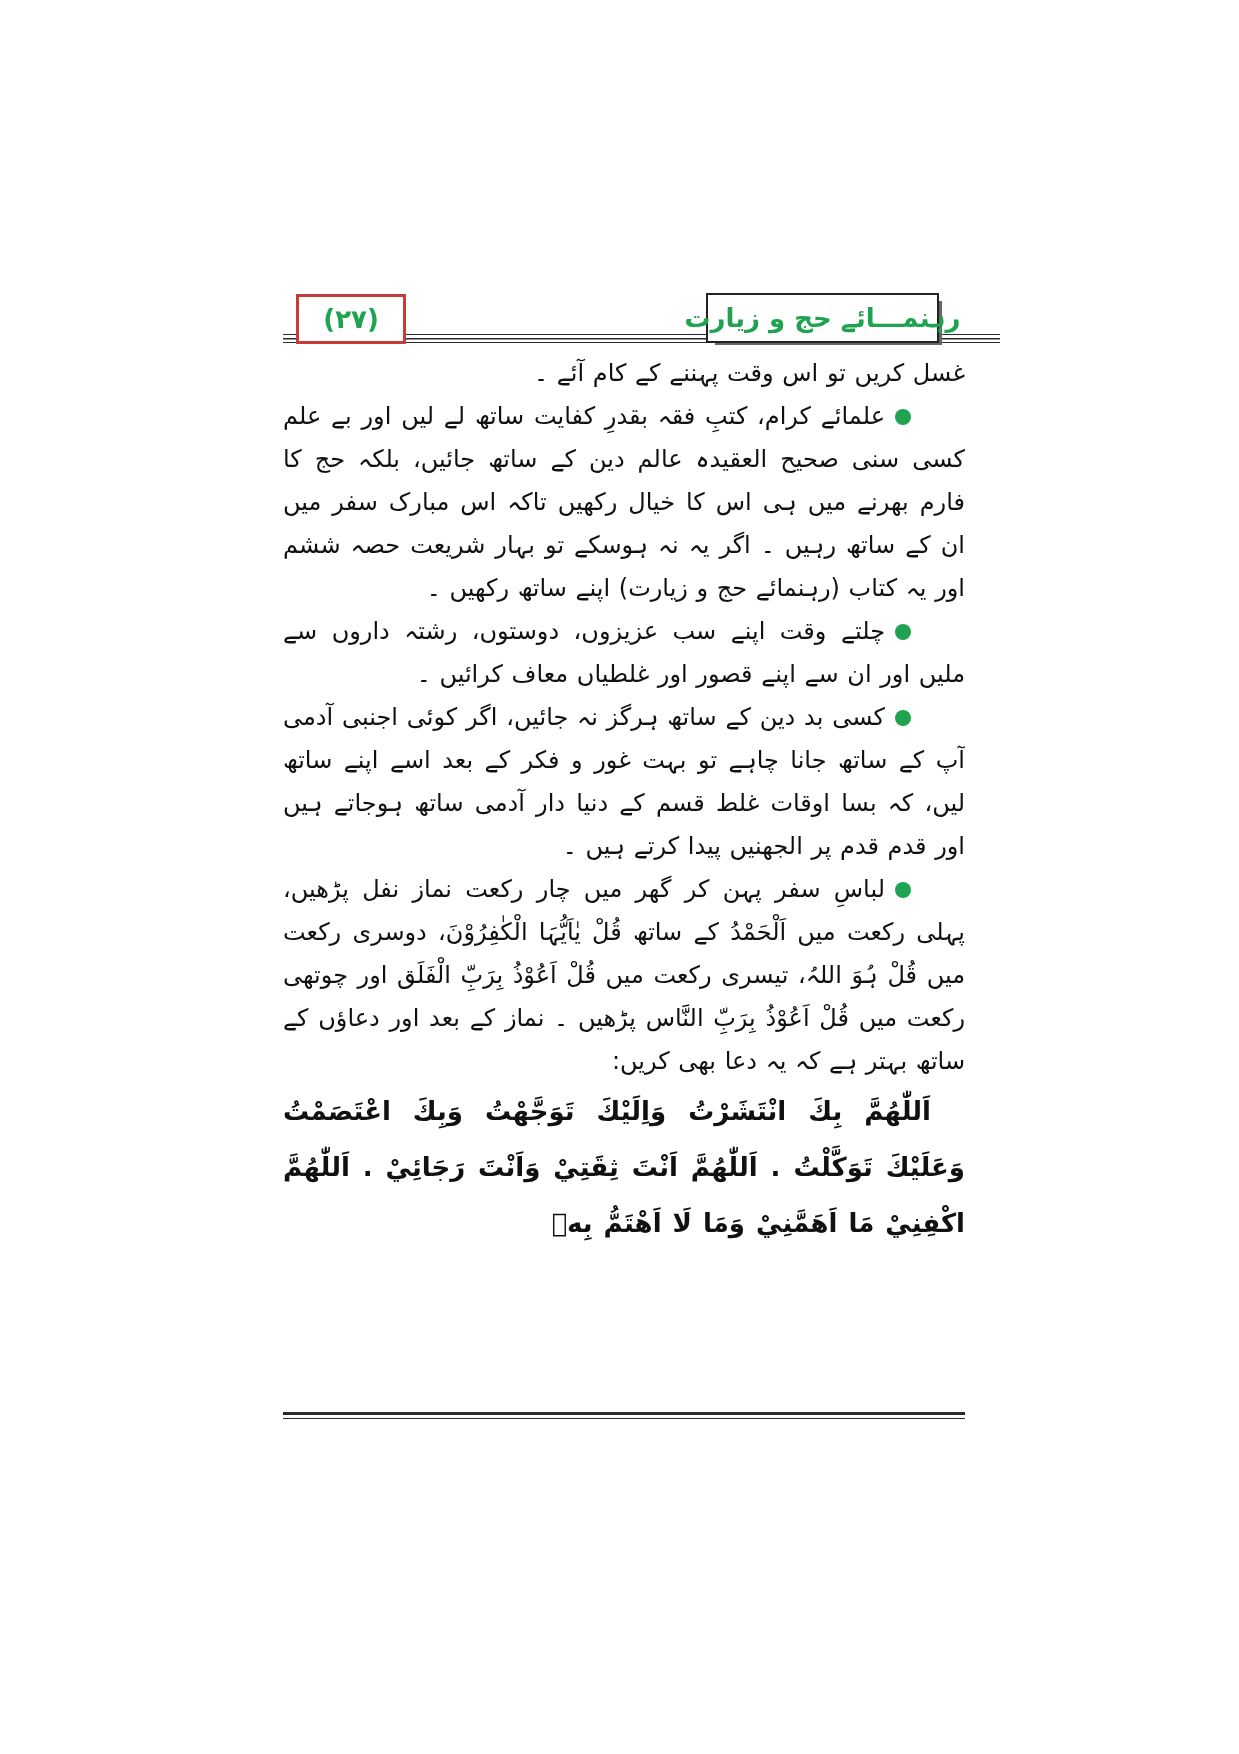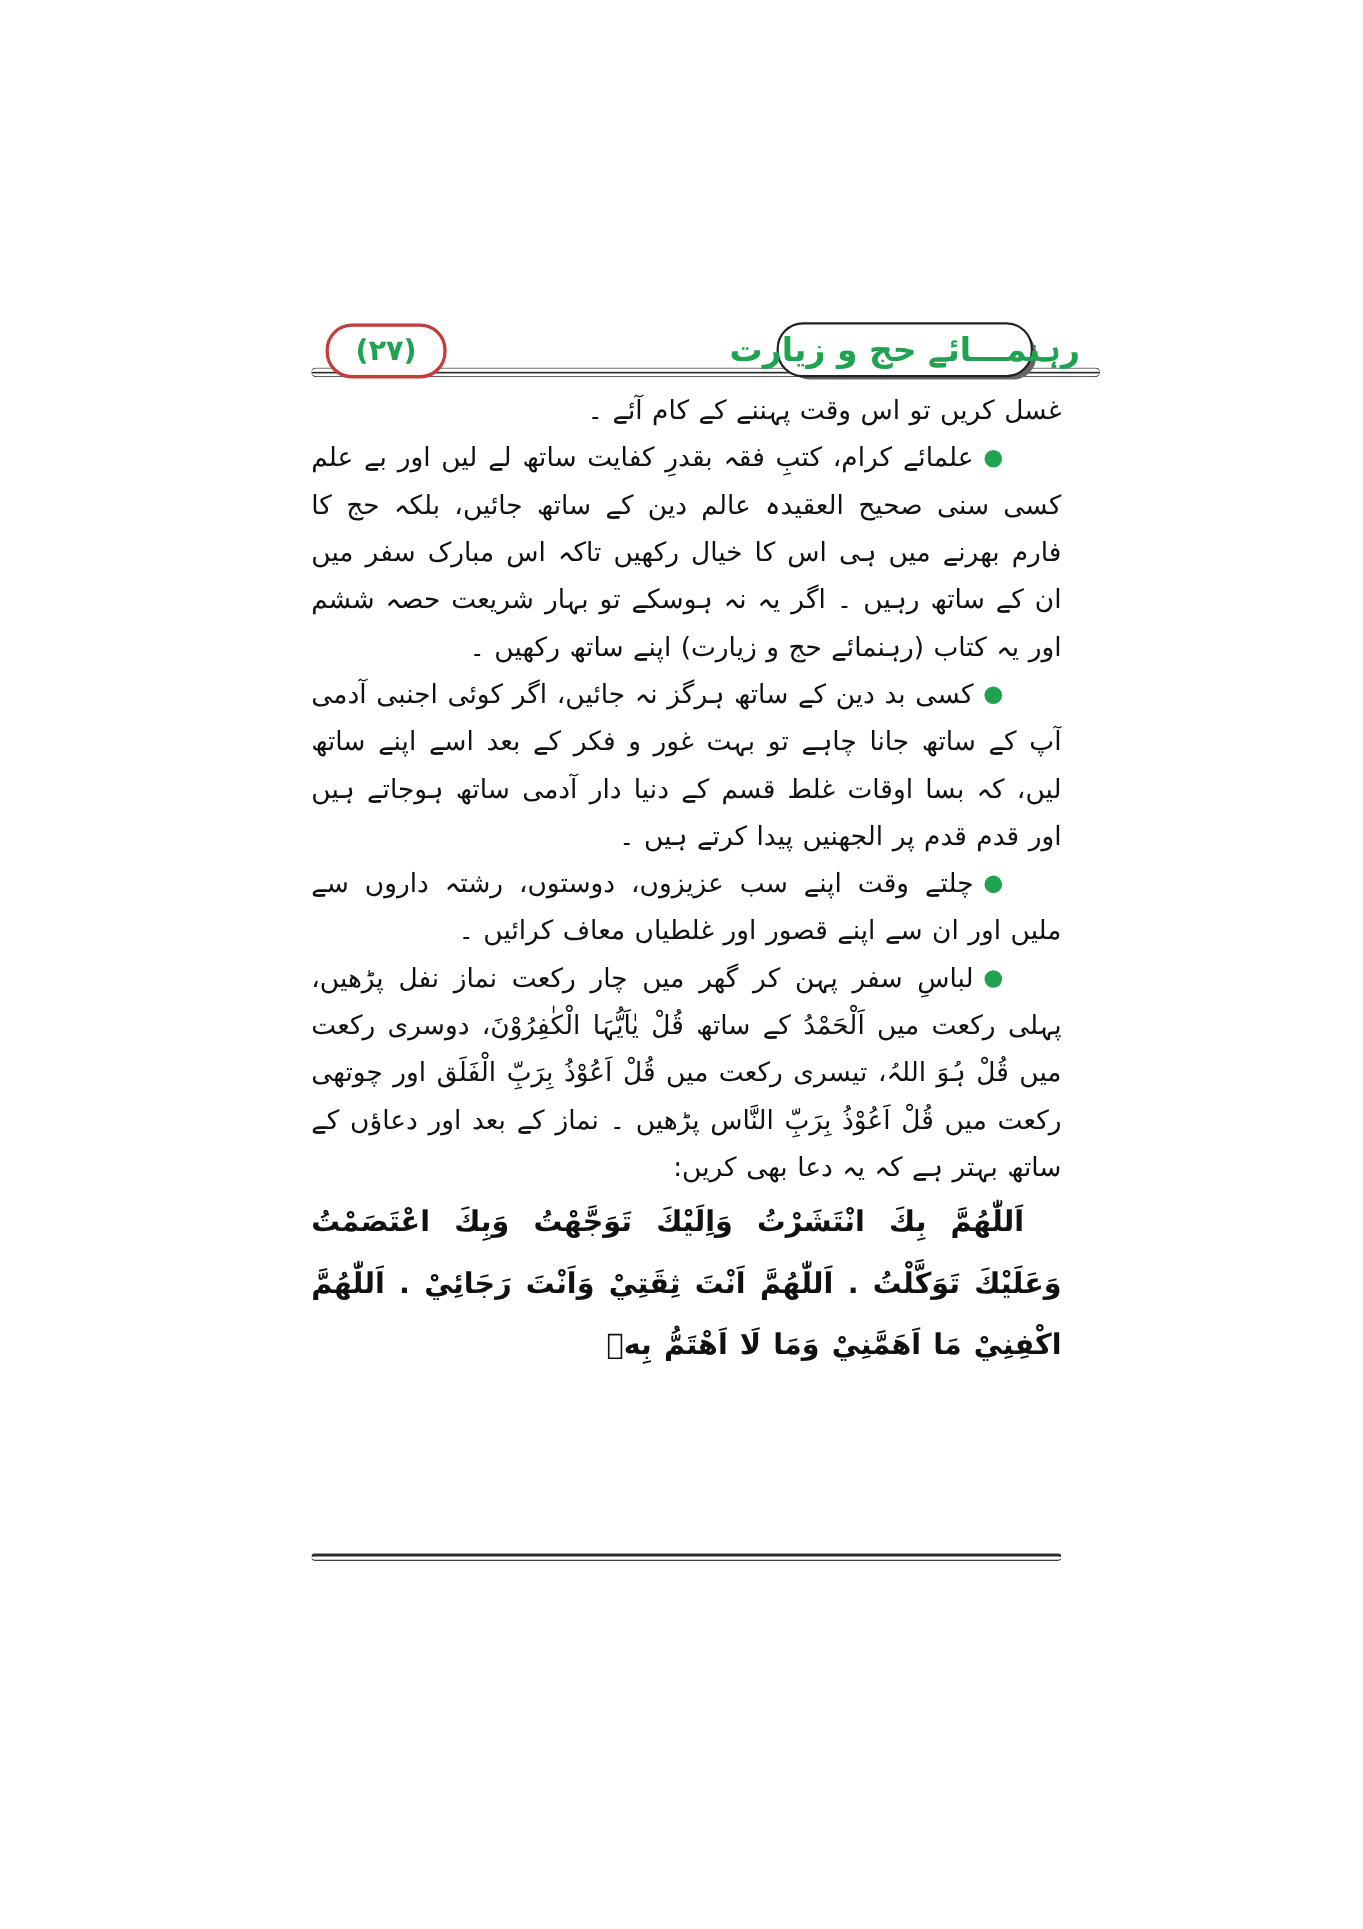--- a/index.html
+++ b/index.html
@@ -1,21 +1,21 @@
 <!DOCTYPE html>
 <html lang="ur" dir="rtl" style="--green: #1fa351; --red: #c43c3c; --ink: #111111;"><head>
 <meta charset="utf-8">
 <style>
   :root{
     --green:#1fa351;
     --red:#c43c3c;
     --ink:#111111;
     --rule:#2a2a2a;
   }
-  *{box-sizing:border-box;border-radius:24px;}
+  *{box-sizing:border-box;}
   html,body{margin:0;padding:0;}
   body{
     width:1239px;height:1754px;
     background:#ffffff;
     font-family:"DejaVu Sans",sans-serif;
     color:var(--ink);
   }
   .page{
     position:relative;
     width:1239px;height:1754px;
@@ -41,21 +41,21 @@
     direction:rtl;
   }
   .title-box{
     position:absolute;left:706px;top:293px;width:233px;height:50px;
     background:#fff;border:2.5px solid #222;
     box-shadow:6px 5px 0 -3px #666;
     display:flex;align-items:center;justify-content:center;
     z-index:2;
   }
   .title{
-    color:var(--green);font-size:30px;font-weight:bold;line-height:1.1;
+    color:var(--green);font-size:26px;font-weight:bold;line-height:1.1;
     white-space:nowrap;direction:rtl;
   }
   
   .content{
     position:absolute;left:283px;top:352px;width:682px;height:1054px;
     overflow:hidden;
     direction:rtl;
   }
   .content p{
     margin:0;
@@ -100,21 +100,21 @@
   </div>
 
   <div class="title-box">
     <span class="title">رہنمـــائے حج و زیارت</span>
   </div>
 
   <div class="content" id="content">
 
   <p class="plain"><span class="txt">غسل کریں تو اس وقت پہننے کے کام آئے ۔</span></p>
       <p class="bullet"><span class="dot"></span><span class="txt">علمائے کرام، کتبِ فقہ بقدرِ کفایت ساتھ لے لیں اور بے علم کسی سنی صحیح العقیدہ عالم دین کے ساتھ جائیں، بلکہ حج کا فارم بھرنے میں ہی اس کا خیال رکھیں تاکہ اس مبارک سفر میں ان کے ساتھ رہیں ۔ اگر یہ نہ ہوسکے تو بہار شریعت حصہ ششم اور یہ کتاب (رہنمائے حج و زیارت) اپنے ساتھ رکھیں ۔</span></p>
+      <p class="bullet"><span class="dot"></span><span class="txt">چلتے وقت اپنے سب عزیزوں، دوستوں، رشتہ داروں سے ملیں اور ان سے اپنے قصور اور غلطیاں معاف کرائیں ۔</span></p>
       <p class="bullet"><span class="dot"></span><span class="txt">کسی بد دین کے ساتھ ہرگز نہ جائیں، اگر کوئی اجنبی آدمی آپ کے ساتھ جانا چاہے تو بہت غور و فکر کے بعد اسے اپنے ساتھ لیں، کہ بسا اوقات غلط قسم کے دنیا دار آدمی ساتھ ہوجاتے ہیں اور قدم قدم پر الجھنیں پیدا کرتے ہیں ۔</span></p>
-      <p class="bullet"><span class="dot"></span><span class="txt">چلتے وقت اپنے سب عزیزوں، دوستوں، رشتہ داروں سے ملیں اور ان سے اپنے قصور اور غلطیاں معاف کرائیں ۔</span></p>
       <p class="bullet"><span class="dot"></span><span class="txt">لباسِ سفر پہن کر گھر میں چار رکعت نماز نفل پڑھیں، پہلی رکعت میں اَلْحَمْدُ کے ساتھ قُلْ یٰاَیُّہَا الْکٰفِرُوْنَ، دوسری رکعت میں قُلْ ہُوَ اللہُ، تیسری رکعت میں قُلْ اَعُوْذُ بِرَبِّ الْفَلَق اور چوتھی رکعت میں قُلْ اَعُوْذُ بِرَبِّ النَّاس پڑھیں ۔ نماز کے بعد اور دعاؤں کے ساتھ بہتر ہے کہ یہ دعا بھی کریں:</span></p>
       <p class="arabic"><span class="txt">اَللّٰهُمَّ بِكَ انْتَشَرْتُ وَاِلَيْكَ تَوَجَّهْتُ وَبِكَ اعْتَصَمْتُ وَعَلَيْكَ تَوَكَّلْتُ . اَللّٰهُمَّ اَنْتَ ثِقَتِيْ وَاَنْتَ رَجَائِيْ . اَللّٰهُمَّ اكْفِنِيْ مَا اَهَمَّنِيْ وَمَا لَا اَهْتَمُّ بِهٖ</span></p>
     </div>
 
   <div class="rule-bottom"></div>
 
 </div>
 
 </body></html>

